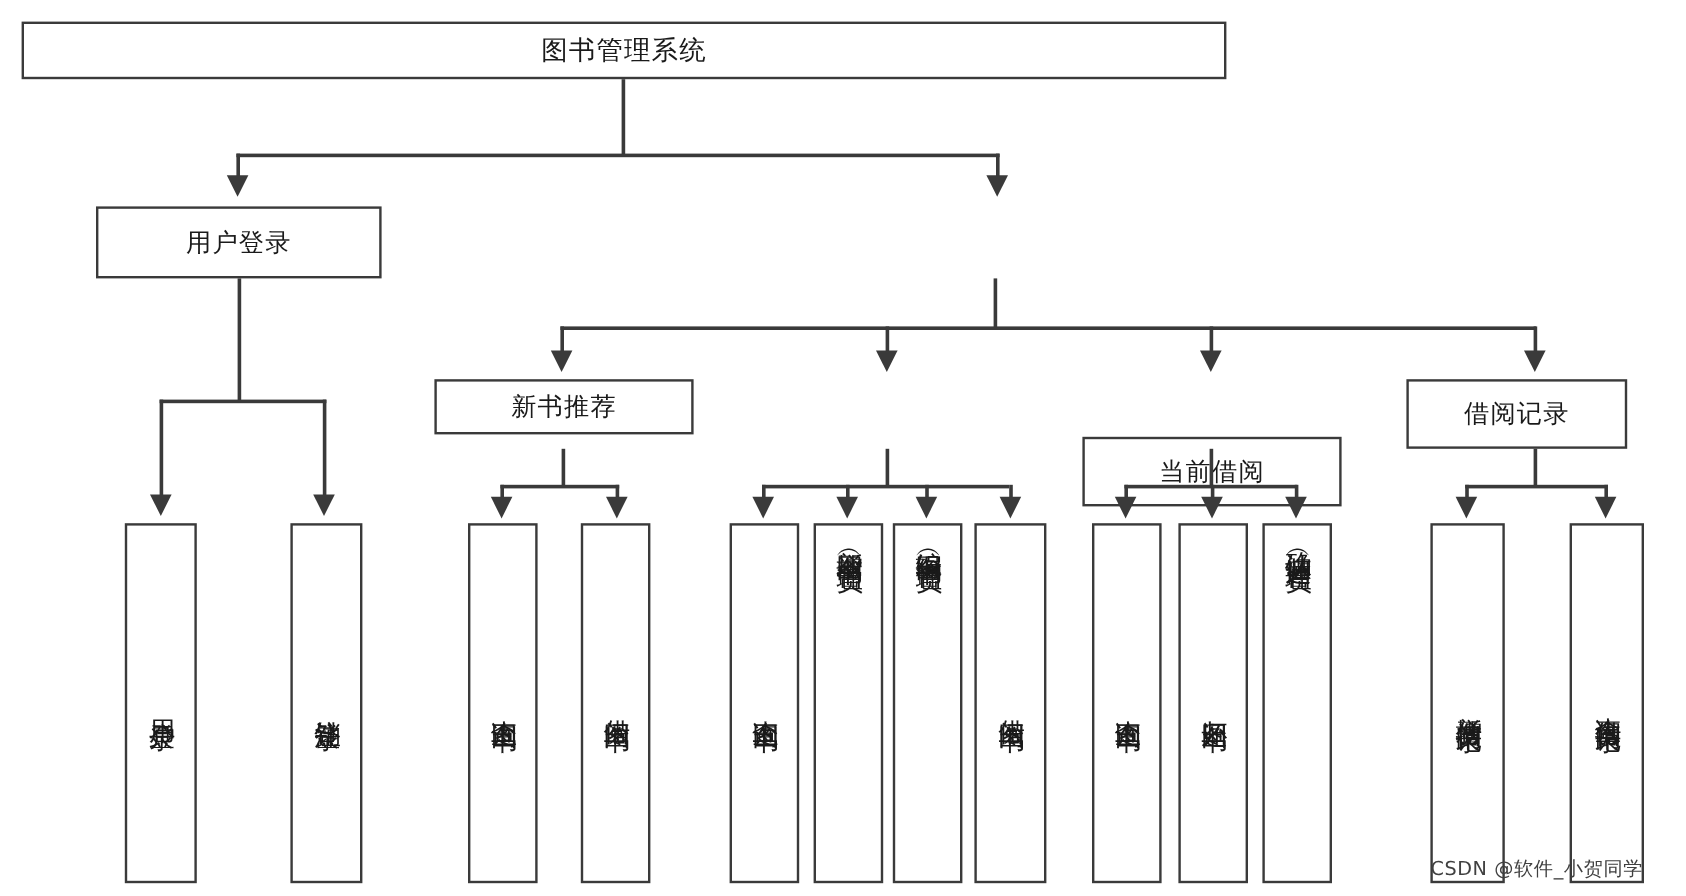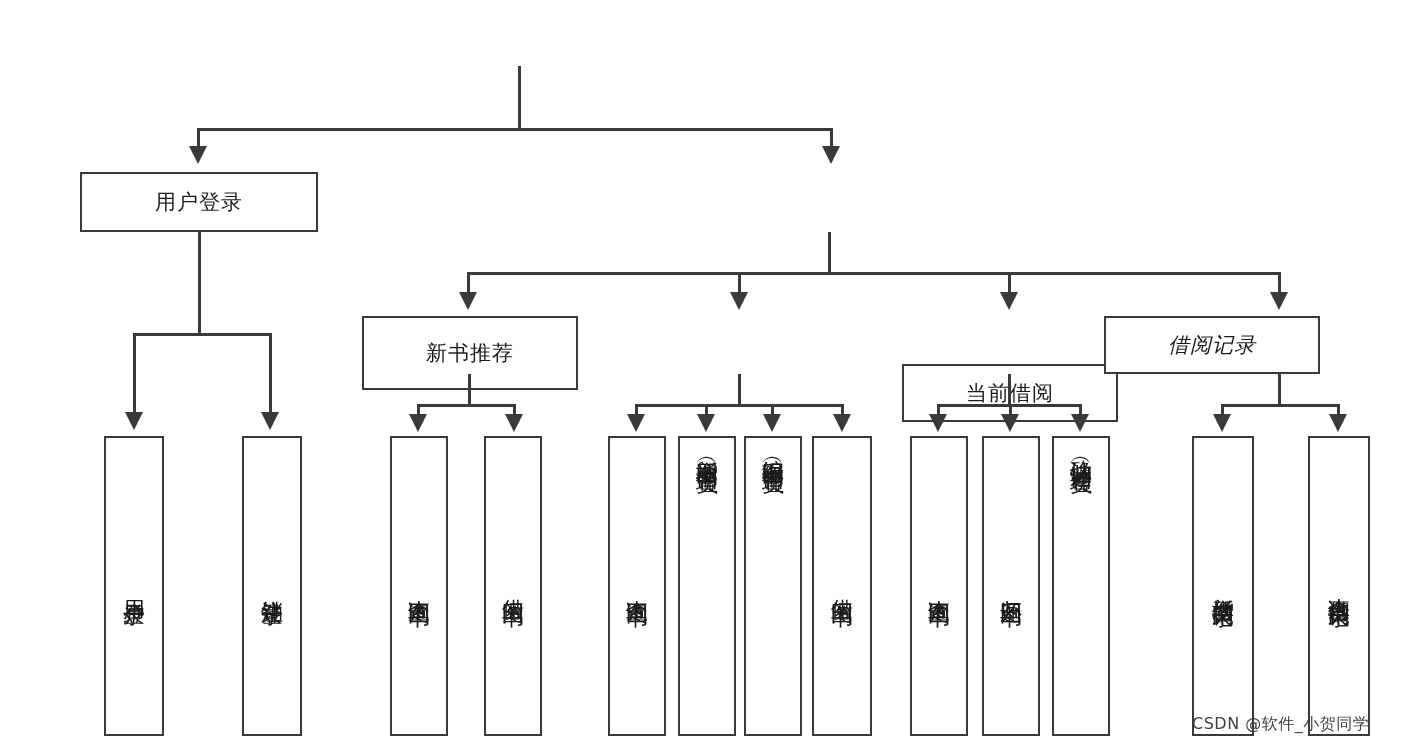--- a/index.html
+++ b/index.html
@@ -74,20 +74,23 @@
     letter-spacing: 0.5px;
     white-space: nowrap;
     pointer-events: none;
   }
 </style>
 </head>
 <body>
 
 <div id="canvas">
 
+  <div class="node node-h node-root" style="left:18px; top:18px; width:1004px; height:48px;">
+    <span>图书管理系统</span>
+  </div>
 
   <div class="vline" style="left:518px; top:66px; height:64px;"></div>
   <div class="hline" style="left:197px; top:128px; width:636px;"></div>
   <div class="vline" style="left:197px; top:128px; height:20px;"></div>
   <div class="arrow" style="left:189px; top:146px;"></div>
   <div class="vline" style="left:830px; top:128px; height:20px;"></div>
   <div class="arrow" style="left:822px; top:146px;"></div>
 
   <div class="node node-h" style="left:80px; top:172px; width:238px; height:60px;">
     <span>用户登录</span>
@@ -104,27 +107,27 @@
   <div class="hline" style="left:467px; top:272px; width:813px;"></div>
   <div class="vline" style="left:467px; top:272px; height:22px;"></div>
   <div class="arrow" style="left:459px; top:292px;"></div>
   <div class="vline" style="left:738px; top:272px; height:22px;"></div>
   <div class="arrow" style="left:730px; top:292px;"></div>
   <div class="vline" style="left:1008px; top:272px; height:22px;"></div>
   <div class="arrow" style="left:1000px; top:292px;"></div>
   <div class="vline" style="left:1278px; top:272px; height:22px;"></div>
   <div class="arrow" style="left:1270px; top:292px;"></div>
 
-  <div class="node node-h" style="left:362px; top:316px; width:216px; height:74px;">
+  <div class="node node-h" style="left:362px; top:316px; width:216px; height:46px;">
     <span>新书推荐</span>
   </div>
   <div class="node node-h" style="left:902px; top:316px; width:216px; height:58px;margin-top:48px;">
     <span>当前借阅</span>
   </div>
-  <div class="node node-h" style="left:1104px; top:316px; width:216px; height:58px;font-style:italic;">
+  <div class="node node-h" style="left:1172px; top:316px; width:184px; height:58px;">
     <span>借阅记录</span>
   </div>
 
   <div class="vline" style="left:468px; top:374px; height:32px;"></div>
   <div class="hline" style="left:417px; top:404px; width:99px;"></div>
   <div class="vline" style="left:417px; top:404px; height:12px;"></div>
   <div class="arrow" style="left:409px; top:414px;"></div>
   <div class="vline" style="left:513px; top:404px; height:12px;"></div>
   <div class="arrow" style="left:505px; top:414px;"></div>
 

